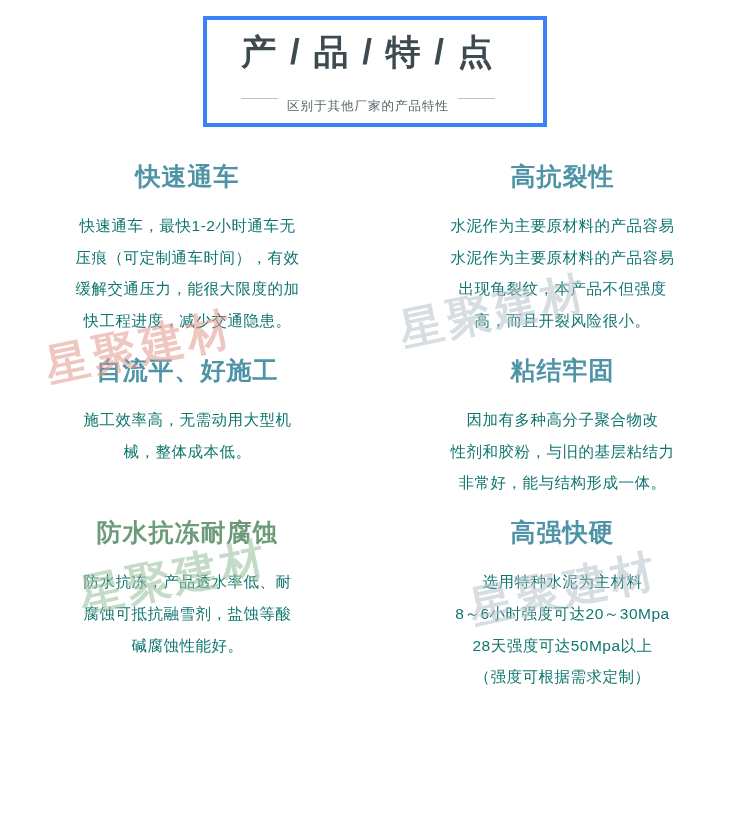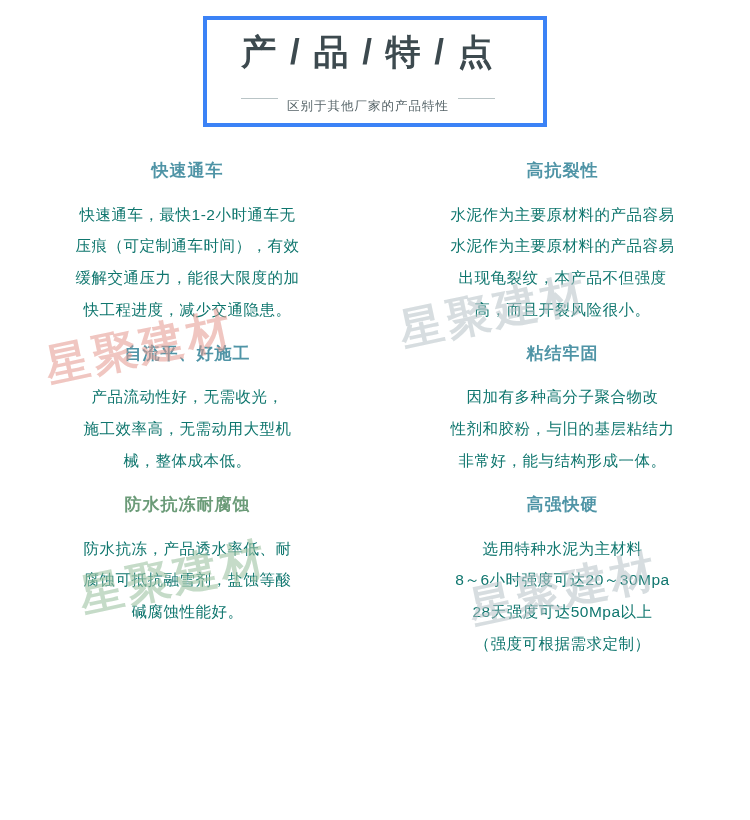--- a/index.html
+++ b/index.html
@@ -72,21 +72,21 @@
     display: grid;
     grid-template-columns: 375px 375px;
     grid-template-rows: auto auto auto;
     row-gap: 10px;
   }
   .cell {
     padding: 6px 34px 0 34px;
     text-align: center;
   }
   .cell-title {
-    font-size: 17px;
+    font-size: 25px;
     font-weight: bold;
     color: #4f94a6;
     letter-spacing: 1px;
     line-height: 1.4;
     margin-bottom: 16px;
   }
   .cell-title.green { color: #6b9b78; }
   .cell-body {
     font-size: 15.5px;
     color: #0f766e;
@@ -149,21 +149,20 @@
         <span class="ln">水泥作为主要原材料的产品容易</span>
         <span class="ln">水泥作为主要原材料的产品容易</span>
         <span class="ln">出现龟裂纹，本产品不但强度</span>
         <span class="ln">高，而且开裂风险很小。</span>
       </div>
     </div>
 
     <div class="cell row2">
       <div class="cell-title">自流平、好施工</div>
       <div class="cell-body">
-        <span class="ln">产品流动性好，无需收光，</span>
         <span class="ln">施工效率高，无需动用大型机</span>
         <span class="ln">械，整体成本低。</span>
       </div>
     </div>
 
     <div class="cell row2">
       <div class="cell-title">粘结牢固</div>
       <div class="cell-body">
         <span class="ln">因加有多种高分子聚合物改</span>
         <span class="ln">性剂和胶粉，与旧的基层粘结力</span>

